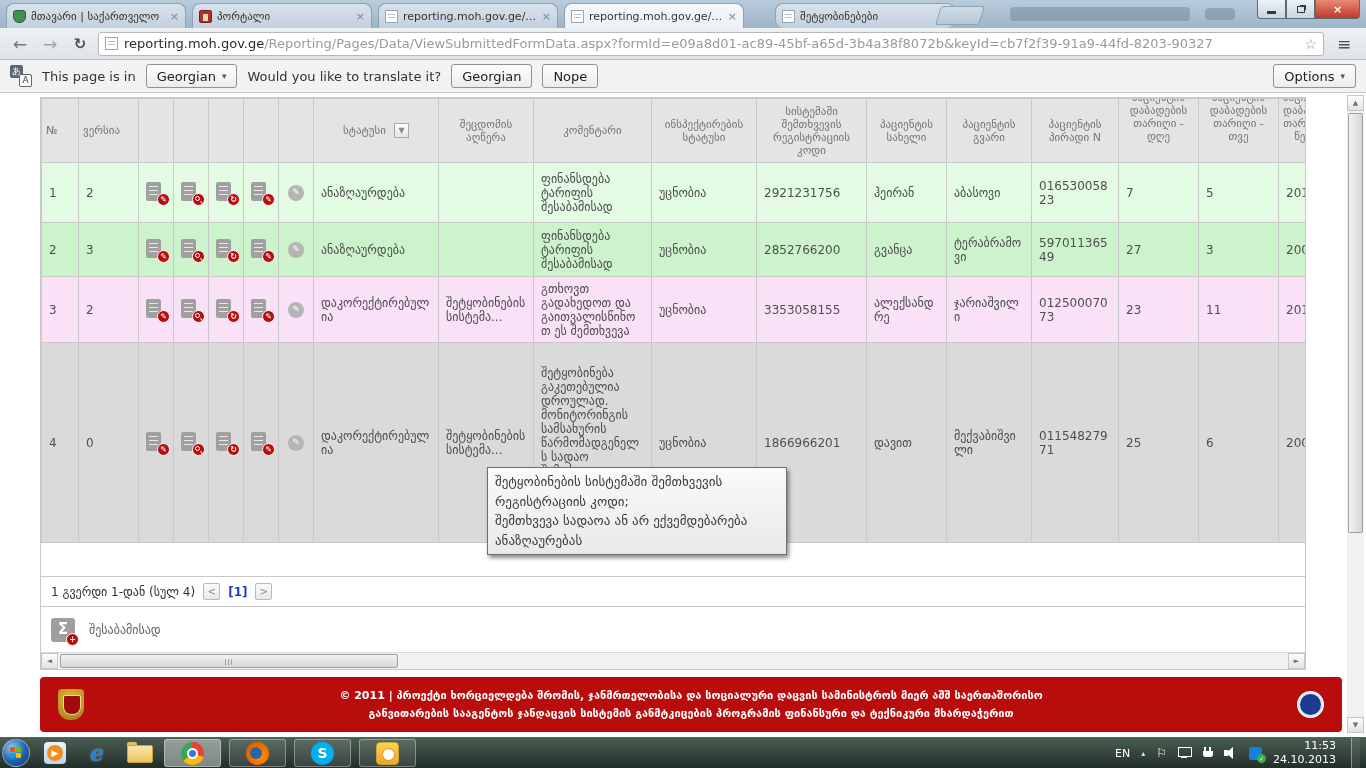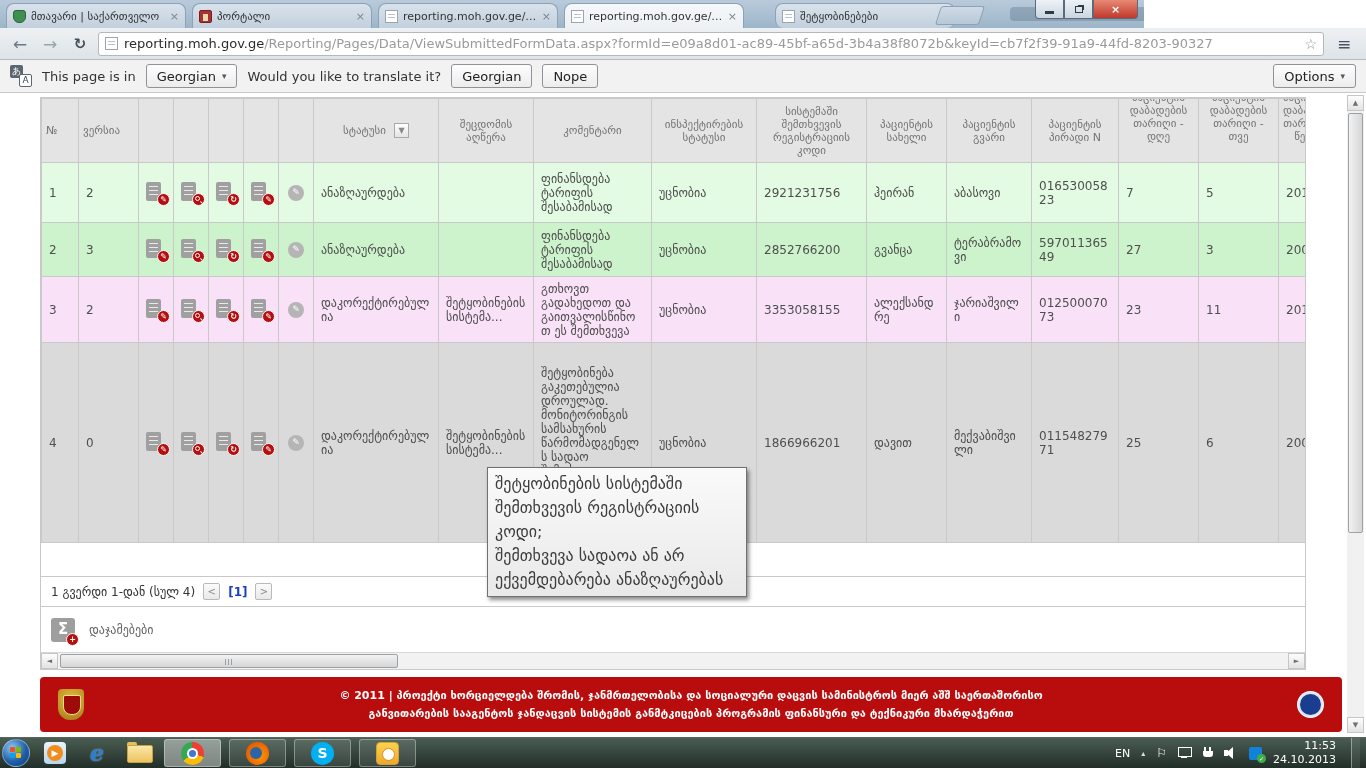--- a/index.html
+++ b/index.html
@@ -1,20 +1,20 @@
 <!DOCTYPE html>
 <html><head>
 <meta charset="utf-8">
 <style>
   * { box-sizing: border-box; margin: 0; padding: 0; }
   html,body { width:1366px; height:768px; overflow:hidden; }
   body { font-family:"DejaVu Sans","Liberation Sans",sans-serif; background:#fff; position:relative; font-size:12px; }
 
   
-  #tabstrip { position:absolute; left:0; top:0; width:1144px; height:28px;
+  #tabstrip { position:absolute; left:0; top:0; width:1366px; height:28px;
     background:linear-gradient(180deg,#b9cbdb,#9db5c9); overflow:hidden; }
   .glass-blob { position:absolute; background:rgba(70,95,120,.30); border-radius:4px; }
   .tab { position:absolute; top:3px; height:25px; width:180px; border:1px solid #8da2b4; border-bottom:none;
     border-radius:8px 8px 0 0; background:linear-gradient(#d9e2ec,#c2d0dd);
     display:flex; align-items:center; padding:0 6px; gap:5px; font-size:11px; color:#333; }
   .tab.active { background:linear-gradient(#f5f8fa,#edf1f4); z-index:3; }
   .tab .title { flex:1; white-space:nowrap; overflow:hidden; text-overflow:ellipsis; }
   .tab .tclose { color:#7a8691; font-size:11px; cursor:default; }
   .fi { width:13px; height:13px; flex:0 0 13px; position:relative; }
   .fi-shield { background:#3f8f4f; border-radius:3px 3px 6px 6px; border:1px solid #2c6438; }
@@ -108,22 +108,22 @@
   #hs-thumb::after { content:""; position:absolute; left:50%; top:4px; width:8px; height:6px; margin-left:-4px;
     background:repeating-linear-gradient(90deg,#9aa2a8 0 1px, transparent 1px 3px); }
 
   #page-vscroll { position:absolute; right:2px; top:2px; width:17px; height:638px; background:#f1f1f1; }
   #pv-up, #pv-down { position:absolute; left:0; width:17px; height:16px; color:#6f6f6f; font-size:7px;
     text-align:center; line-height:15px; background:linear-gradient(#fdfdfd,#e3e3e3); border:1px solid #c6c6c6; }
   #pv-up { top:0; } #pv-down { bottom:0; }
   #pv-thumb { position:absolute; left:1px; top:18px; width:15px; height:420px; border:1px solid #9aa2a8;
     border-radius:2px; background:linear-gradient(90deg,#f2f2f2,#d6d6d6); }
 
-  #tooltip { position:absolute; left:487px; top:374px; width:260px; background:linear-gradient(#fafafa,#e9e9e9);
-    border:1px solid #707070; box-shadow:2px 3px 4px rgba(0,0,0,.45); padding:4px 7px; font-size:16px; color:#3d3d3d;
+  #tooltip { position:absolute; left:487px; top:374px; width:300px; background:linear-gradient(#fafafa,#e9e9e9);
+    border:1px solid #707070; box-shadow:2px 3px 4px rgba(0,0,0,.45); padding:4px 7px; font-size:13px; color:#3d3d3d;
     z-index:40; line-height:1.5; }
 
   #footer { position:absolute; left:40px; top:584px; width:1302px; height:55px; background:#b90d0d; border-radius:4px;
     display:flex; align-items:center; justify-content:center; }
   #footer .ftext { text-align:center; color:#fff; font-size:11px; font-weight:bold; line-height:1.6; }
   .coa { position:absolute; left:18px; top:12px; width:26px; height:31px;
     background:radial-gradient(circle at 50% 35%, #e8c33a, #a3761d); border-radius:4px 4px 12px 12px; }
   .coa::after { content:""; position:absolute; left:5px; top:6px; width:16px; height:18px; background:#9e0b0b;
     border-radius:2px 2px 8px 8px; border:1px solid #f3dc8a; }
   .usaid { position:absolute; right:18px; top:14px; width:27px; height:27px; border-radius:50%; background:#fff;
@@ -502,21 +502,21 @@
       <span class="pg-btn">&lt;</span>
       <span id="pg-current">[1]</span>
       <span class="pg-btn">&gt;</span>
     </div>
 
     <div id="summary">
       <span class="sigma-box">
         <span>Σ</span>
         <span class="badge">+</span>
       </span>
-      <span id="summary-label">დაჯამებები</span>
+      <span id="summary-label">შესაბამისად</span>
     </div>
 
     <div id="hscroll">
       <span class="sc-btn" id="hs-left">◄</span>
       <span id="hs-thumb"></span>
       <span class="sc-btn" id="hs-right">►</span>
     </div>
   </div>
 
   <div id="tooltip">

